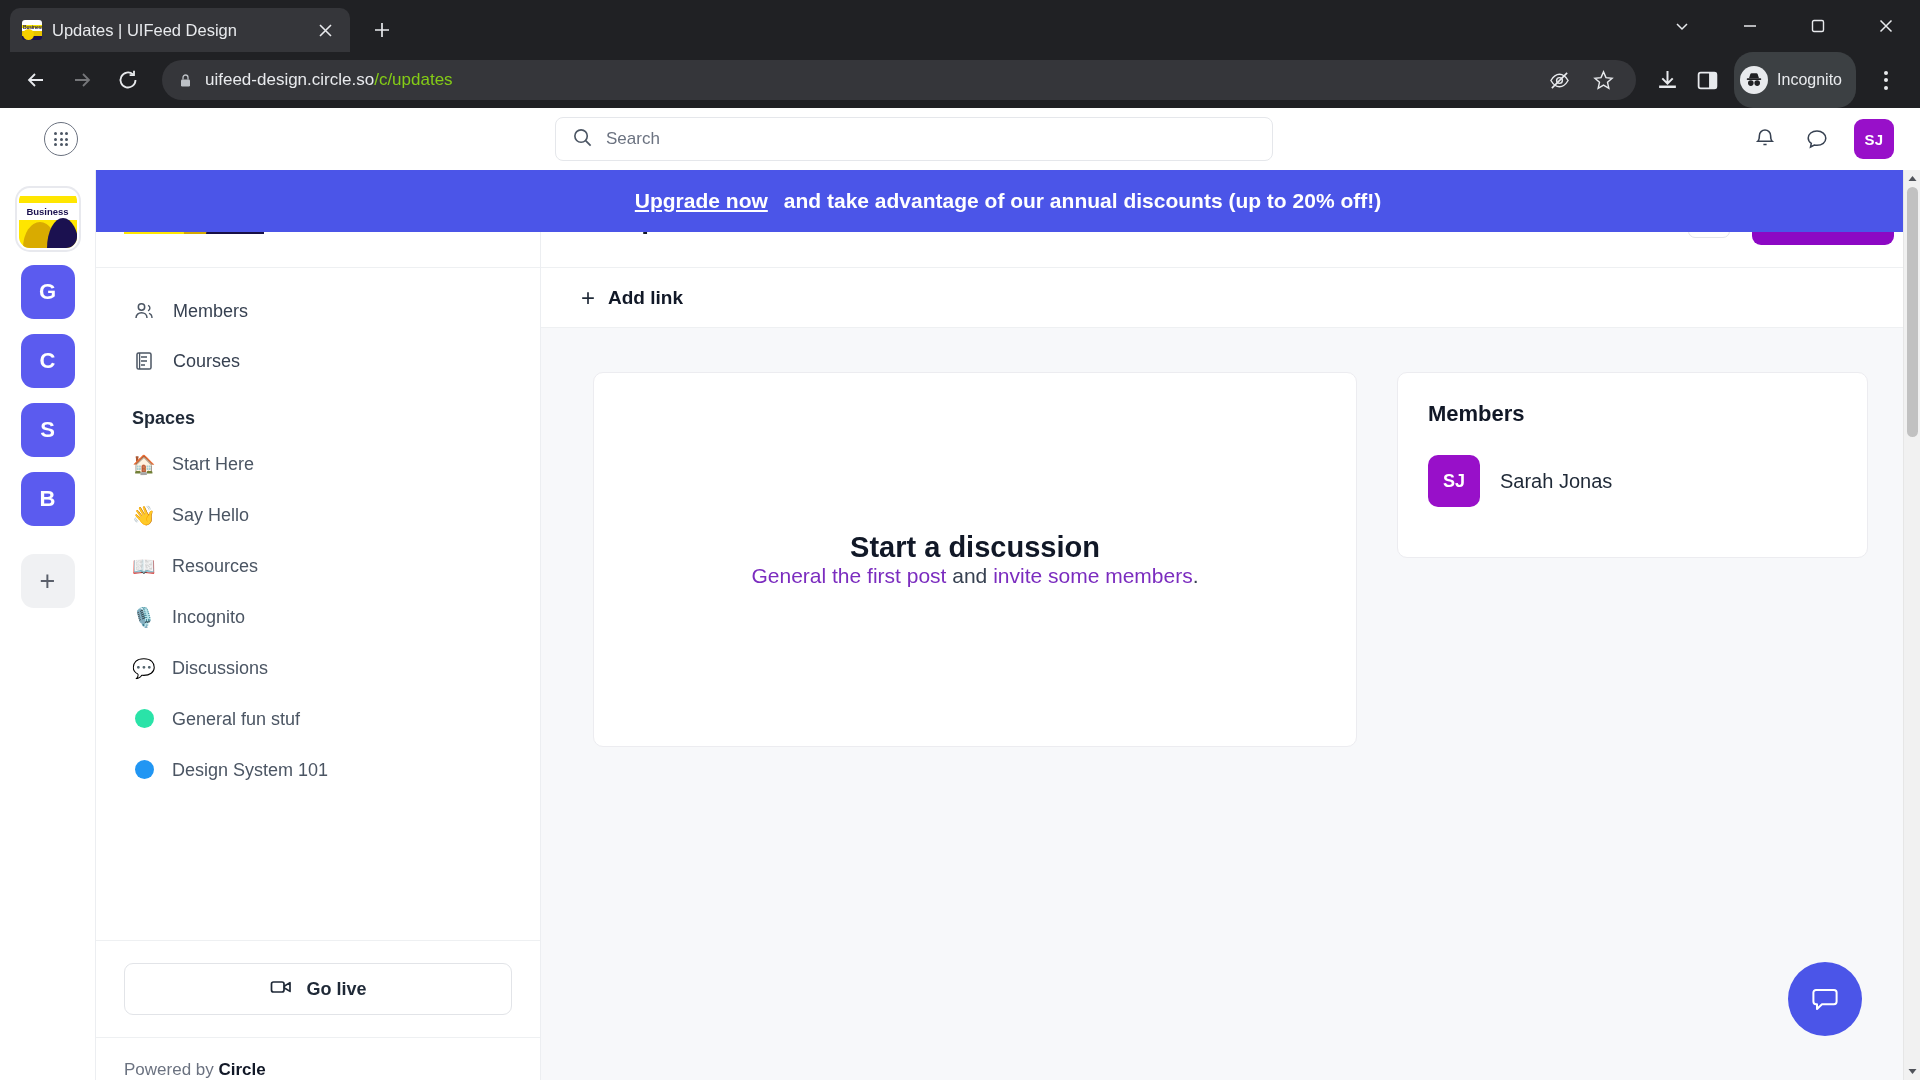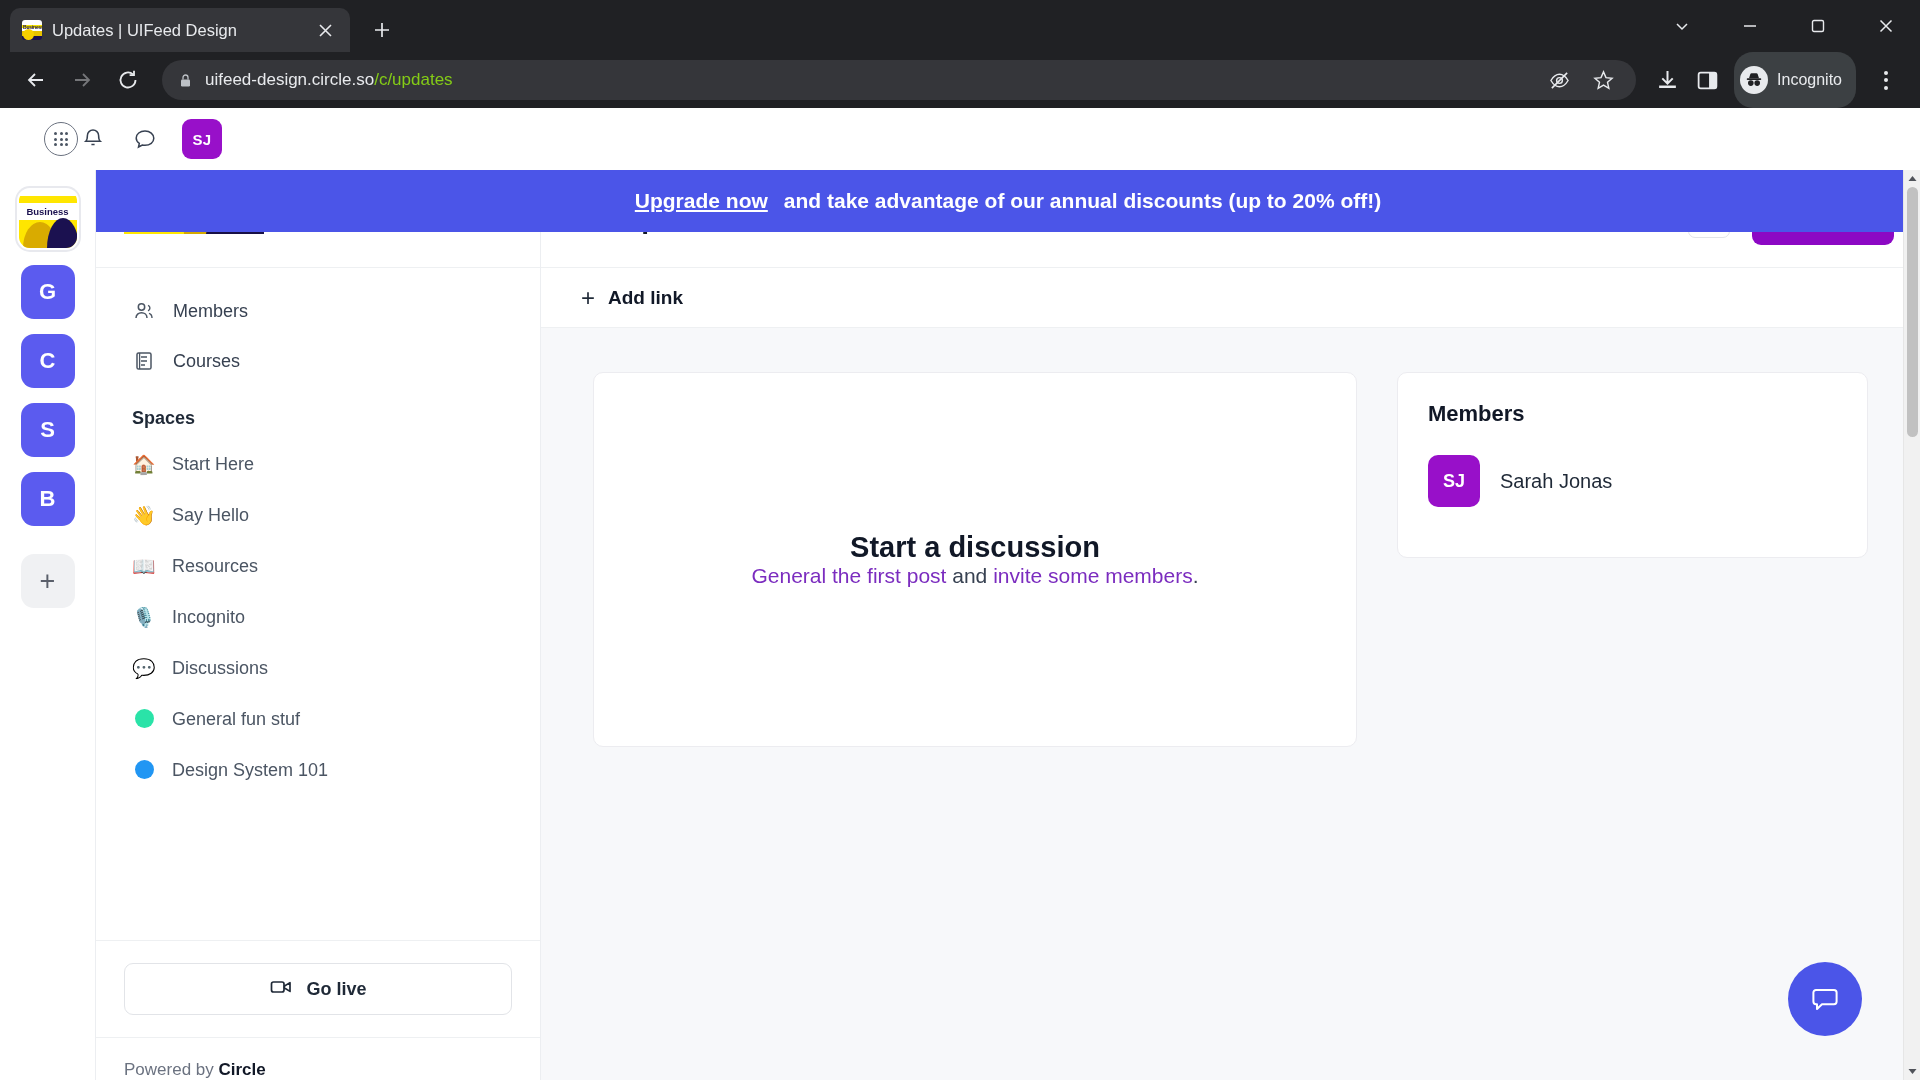--- a/index.html
+++ b/index.html
@@ -442,20 +442,31 @@
         <i></i>
           <i></i>
           <i></i>
           <i></i>
           <i></i>
           <i></i>
           <i></i>
           <i></i>
           <i></i>
       </span>
+    </div>
+    <div class="search-wrap">
+      <div class="search-box">
+        <span>
+          <svg width="21" height="21" viewBox="0 0 22 22">
+              <circle cx="9.5" cy="9.5" r="6.5" stroke="#4b5563" stroke-width="1.7" fill="none"></circle>
+              <path d="M14.3 14.3 L19.5 19.5" stroke="#4b5563" stroke-width="1.8"></path>
+            </svg>
+        </span>
+        <input type="text" placeholder="Search" style="">
+      </div>
     </div>
     <div class="top-actions">
       <div class="top-icon">
         <svg width="24" height="24" viewBox="0 0 24 24">
             <path d="M12 3 a5.6 5.6 0 0 0 -5.6 5.6 c0 4.2 -1.6 5.6 -1.6 5.6 h14.4 s-1.6 -1.4 -1.6 -5.6 A5.6 5.6 0 0 0 12 3 Z" stroke="currentColor" stroke-width="1.5" fill="none"></path>
             <path d="M10.4 17.5 h3.2" stroke="currentColor" stroke-width="1.5"></path>
           </svg>
       </div>
       <div class="top-icon">
         <svg width="24" height="24" viewBox="0 0 24 24">

